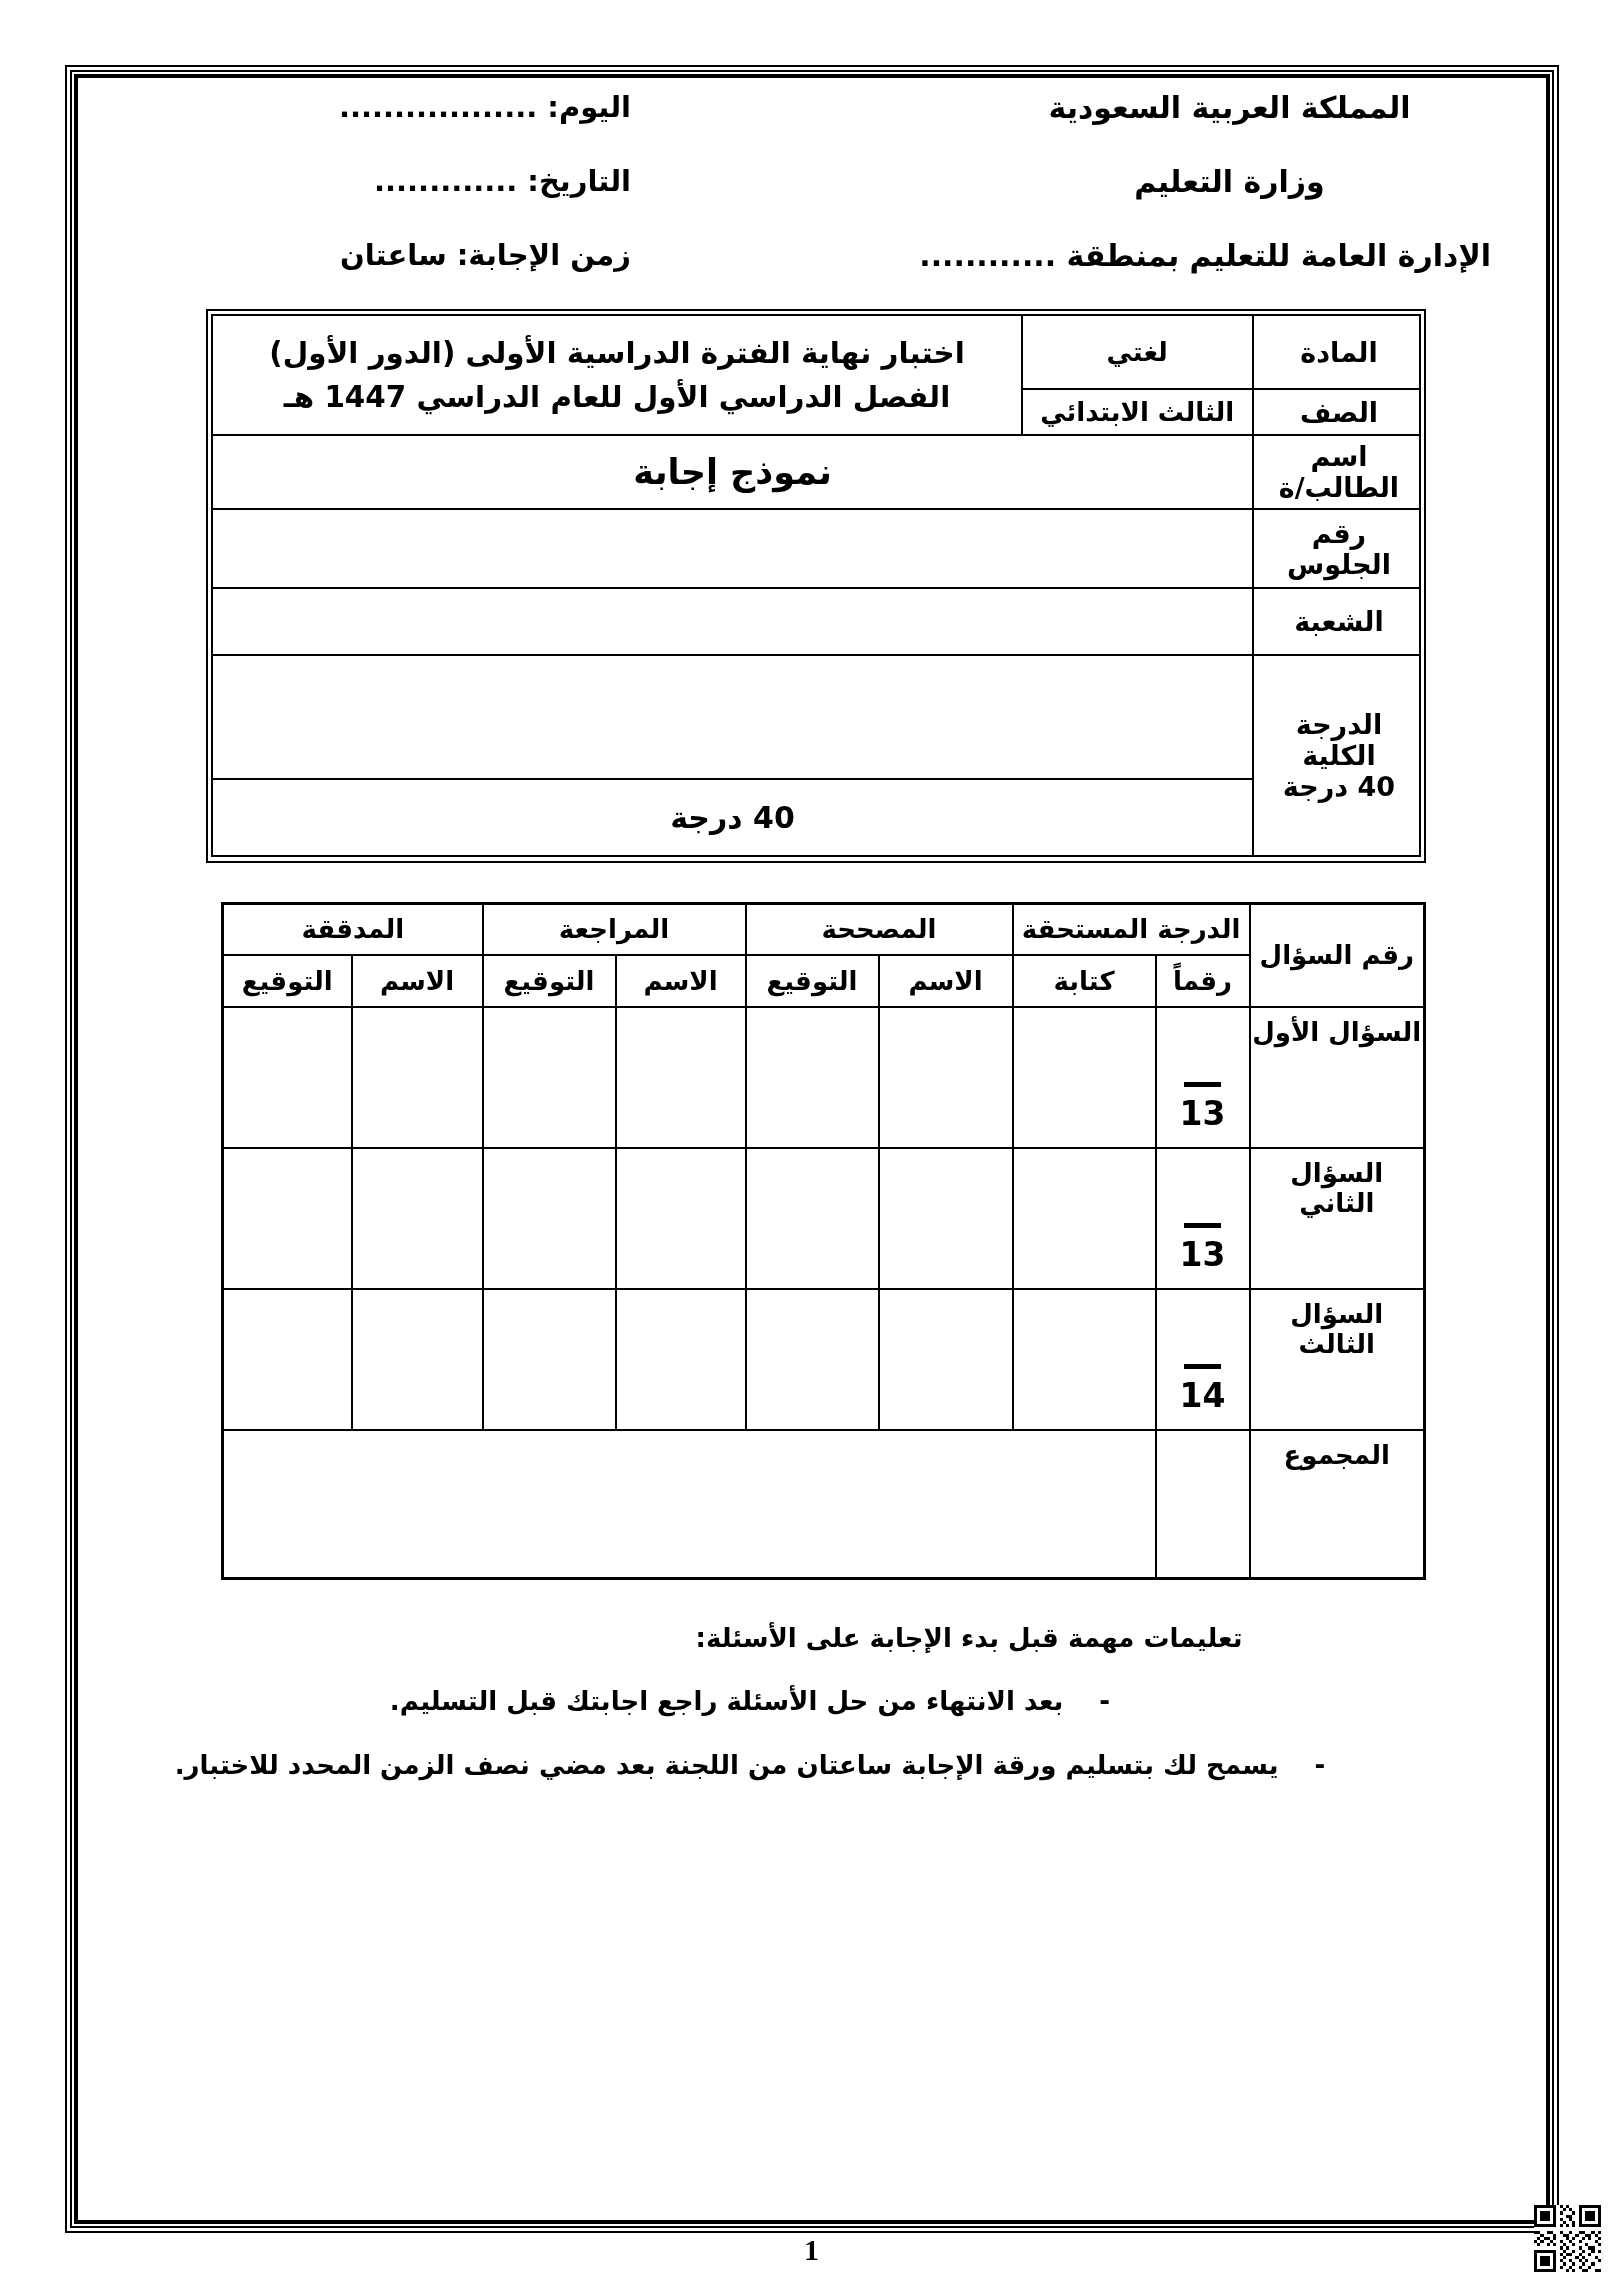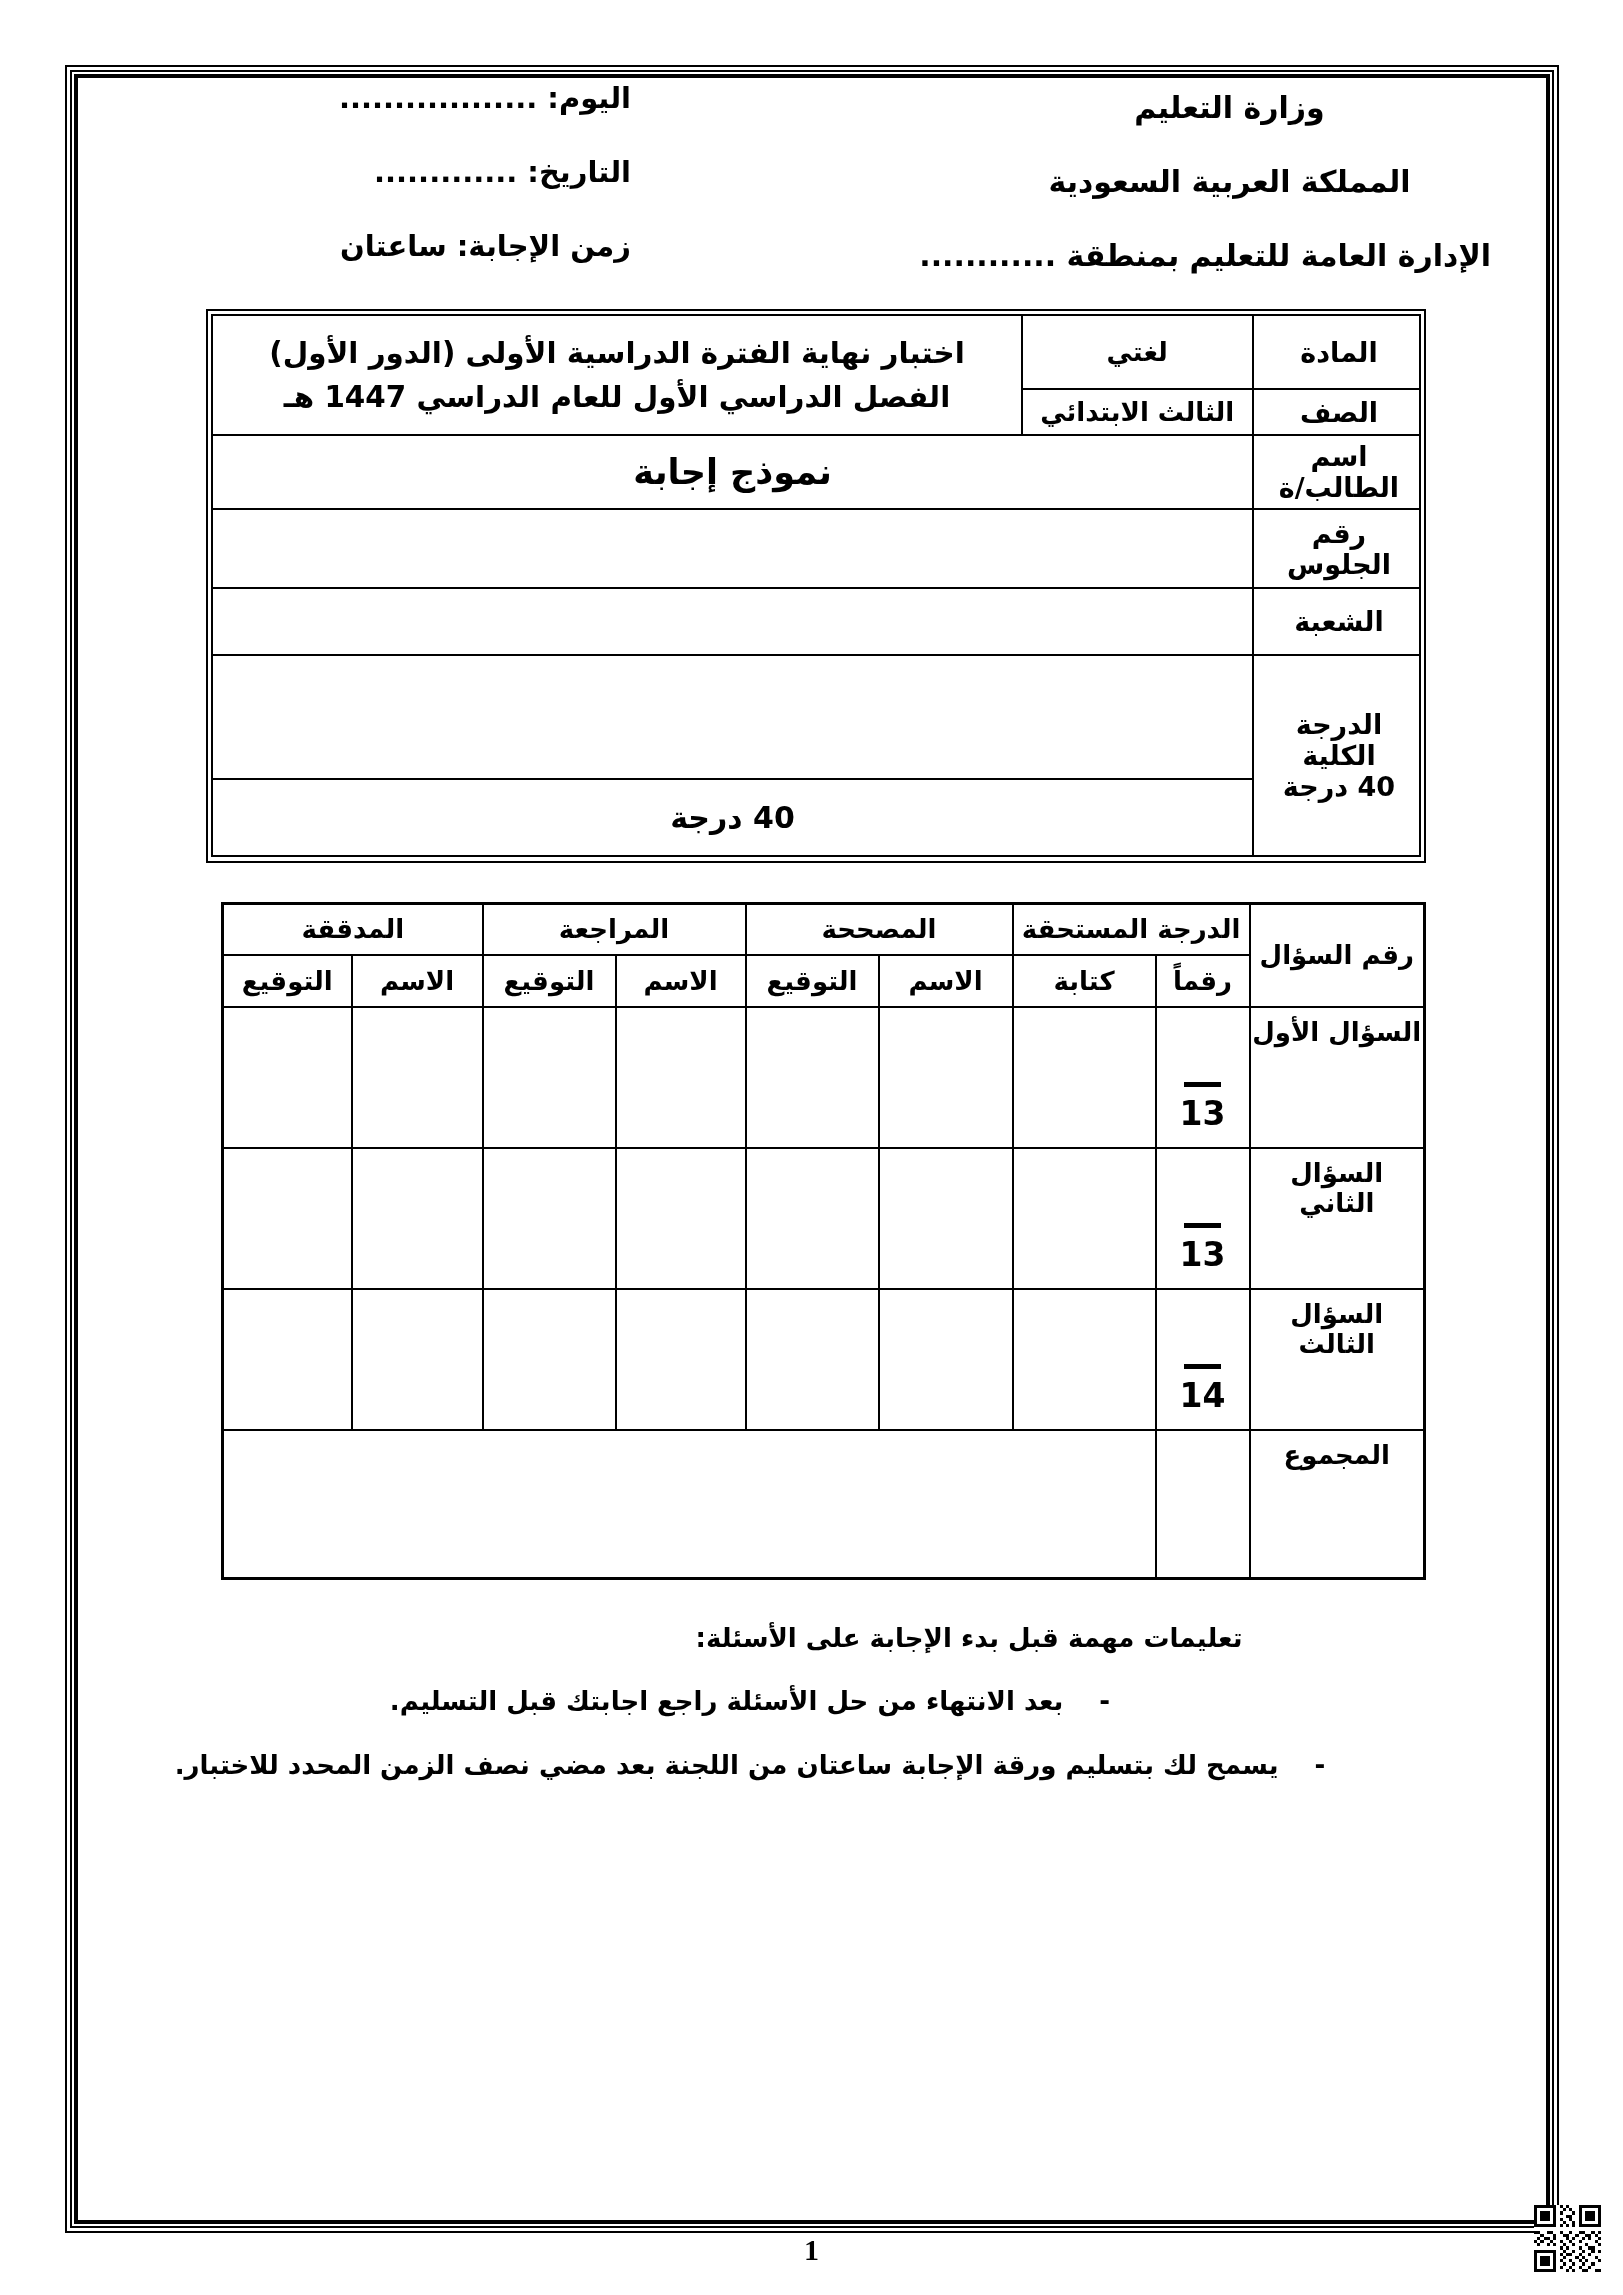--- a/index.html
+++ b/index.html
@@ -12,21 +12,21 @@
     font-weight:bold;
     color:#000;
     overflow:hidden;
   }
   
   .frame{position:absolute;left:65px;top:65px;width:1494px;height:2168px;border:2px solid #000;box-sizing:border-box;}
   .frame-mid{position:absolute;inset:2.6px;border:2px solid #000;}
   .frame-inner{position:absolute;inset:2px;border:4.6px solid #000;}
 
   
-  .hdr-left{position:absolute;left:186px;top:80px;width:445px;direction:rtl;text-align:right;font-size:29px;line-height:37px;}
+  .hdr-left{position:absolute;left:186px;top:89px;width:445px;direction:rtl;text-align:right;font-size:29px;line-height:37px;}
   .hdr-left div{margin-bottom:37px;white-space:nowrap;}
   .hdr-right{position:absolute;left:968px;top:89px;width:523px;direction:rtl;text-align:center;font-size:30px;line-height:37px;}
   .hdr-right div{margin-bottom:37px;white-space:nowrap;}
 
   
   .t1wrap{position:absolute;left:206px;top:309px;width:1220px;border:2px solid #000;padding:3.3px;box-sizing:border-box;}
   table{border-collapse:collapse;table-layout:fixed;width:100%;direction:rtl;}
   .t1 td{border:2.6px solid #000;text-align:center;vertical-align:middle;padding:0 6.5px;box-sizing:border-box;}
   .t1{border:2.6px solid #000;}
   .t1 .lbl{font-size:27px;line-height:1.15;padding-left:12px;}
@@ -67,22 +67,22 @@
     </div>
   </div>
 
   <div class="hdr-left">
     <div>اليوم: ..................</div>
     <div>التاريخ: .............</div>
     <div>زمن الإجابة: ساعتان</div>
   </div>
 
   <div class="hdr-right">
+    <div>المملكة العربية السعودية</div>
     <div>وزارة التعليم</div>
-    <div>المملكة العربية السعودية</div>
     <div>الإدارة العامة للتعليم بمنطقة ............</div>
   </div>
 
   <div class="t1wrap">
     <table class="t1" dir="rtl">
       <colgroup>
           <col style="width:167px">
           <col style="width:231px">
           <col>
         </colgroup>

